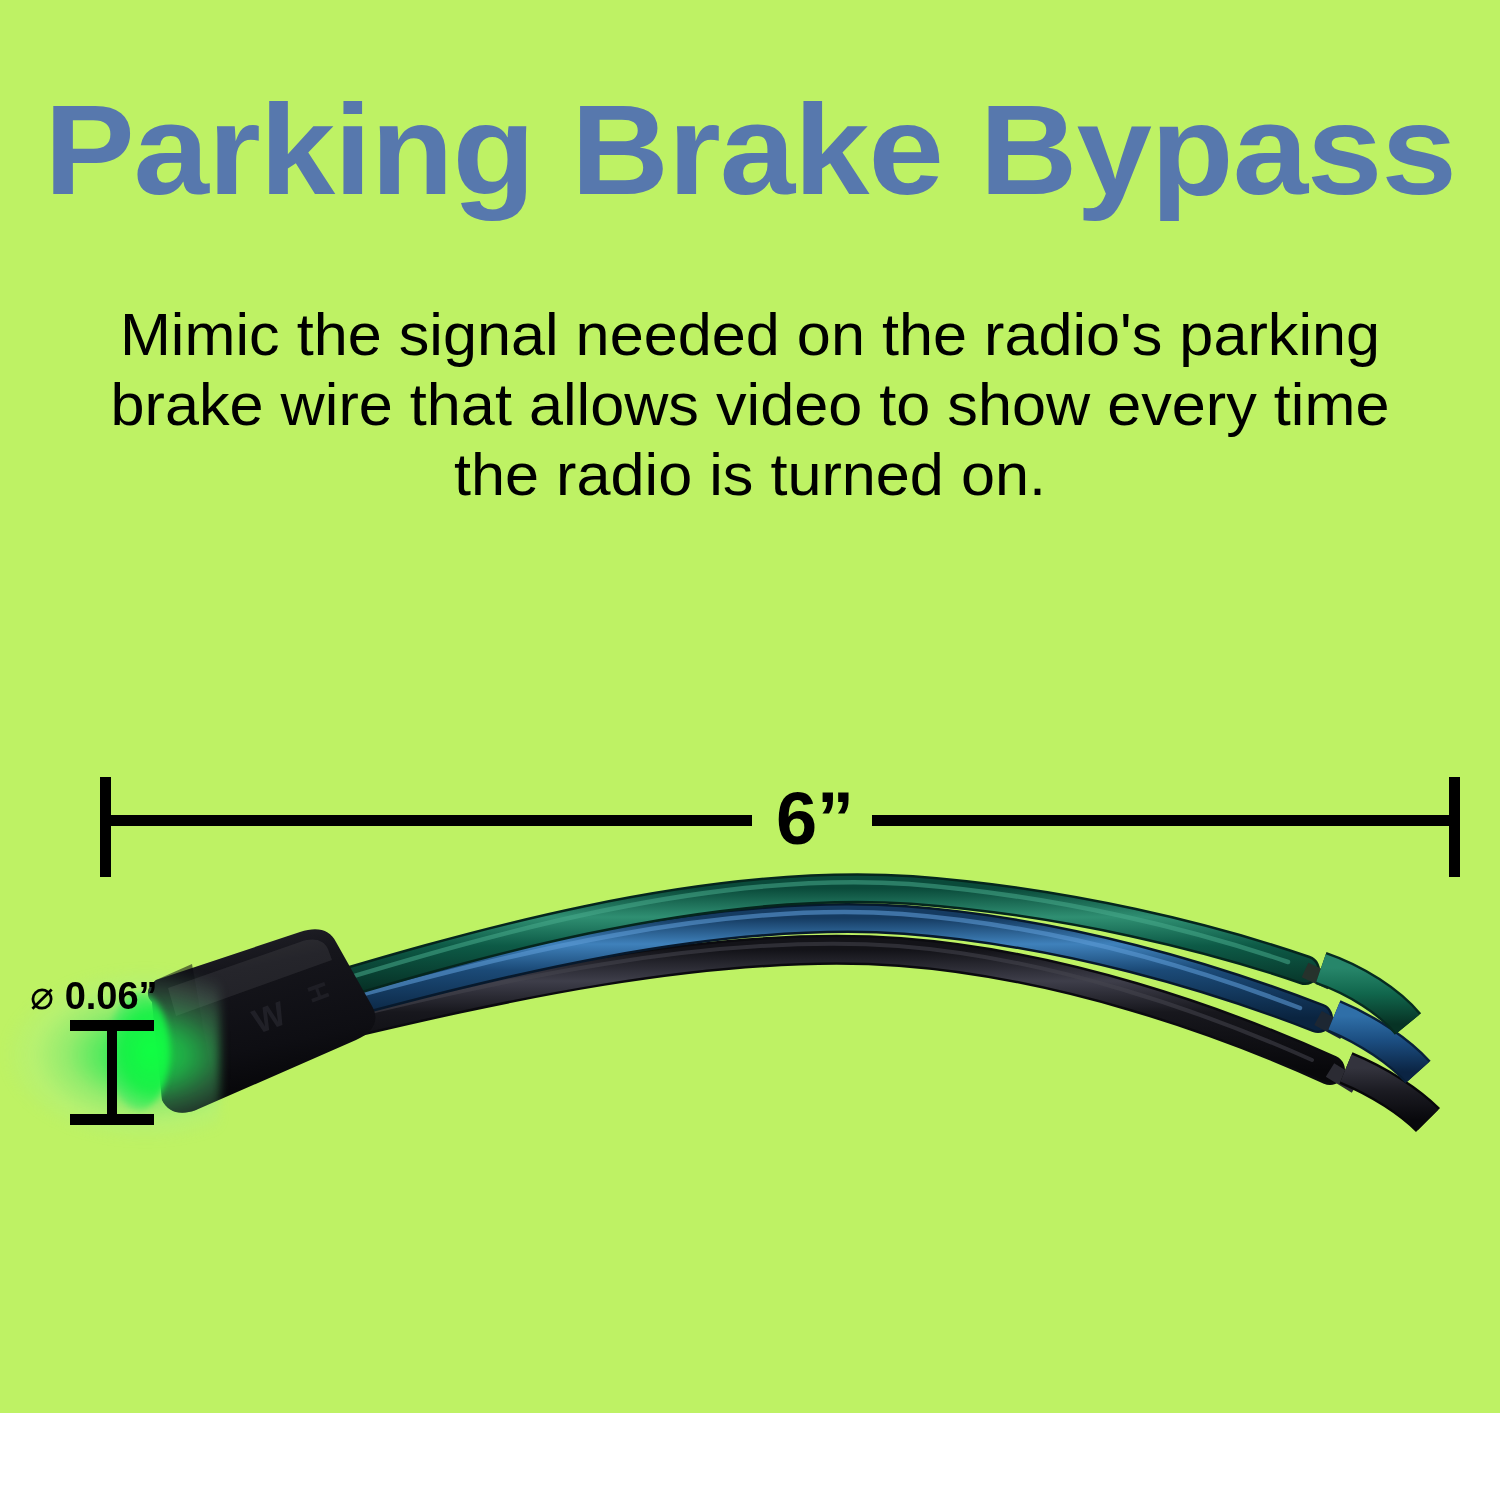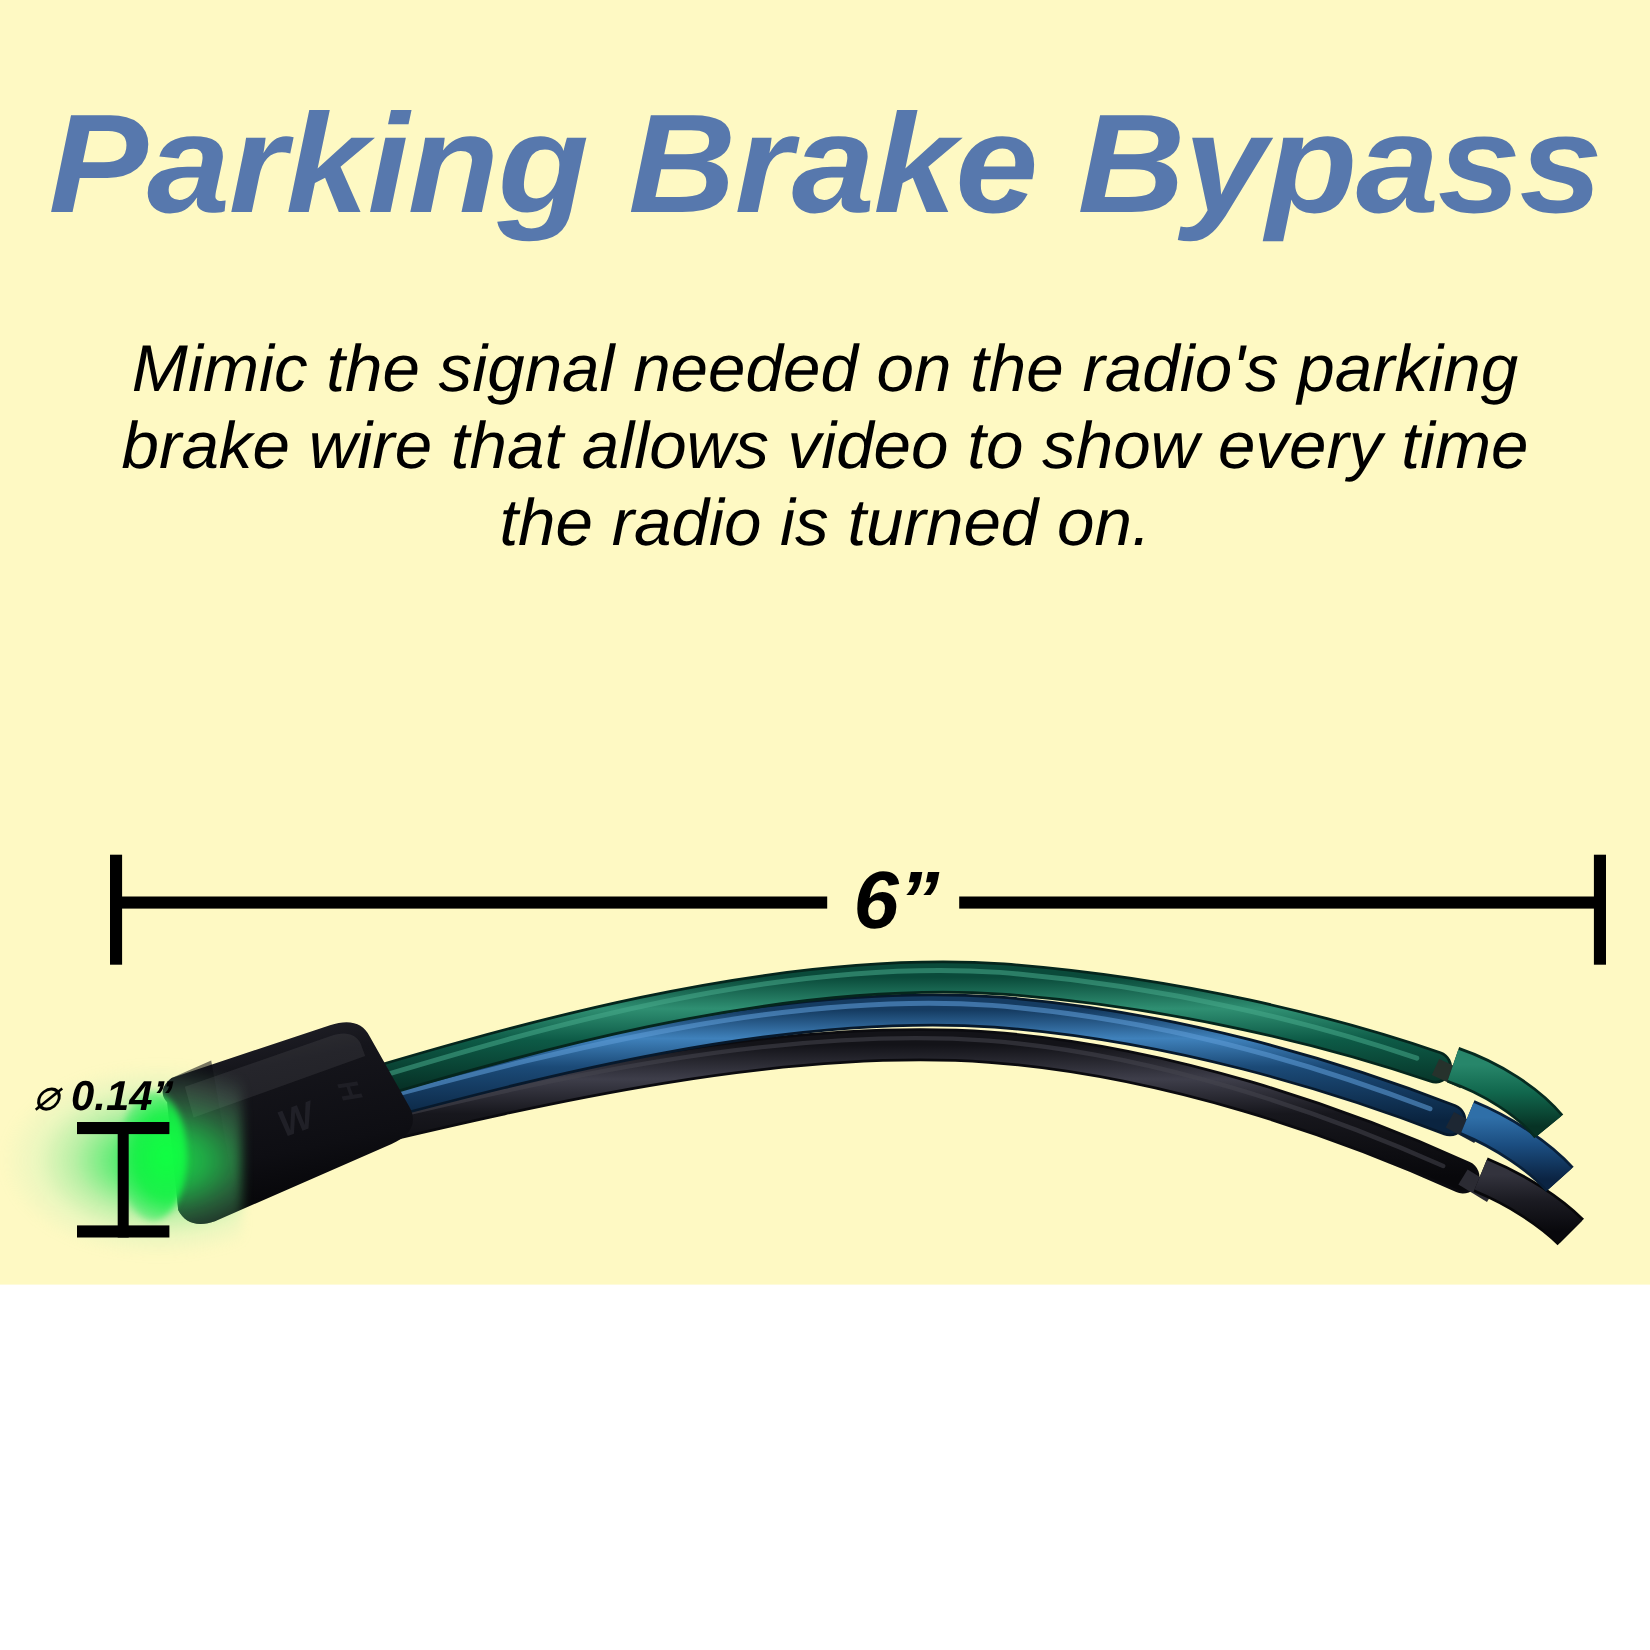--- a/index.html
+++ b/index.html
@@ -3,25 +3,24 @@
 <meta charset="utf-8">
 <style>
   html, body {
     margin: 0;
     padding: 0;
     background: #ffffff;
   }
   #page {
     position: relative;
     width: 1500px;
-    height: 1168px;
-    background: #fef9c3;
+    height: 1413px;
+    background: #bef264;
     overflow: hidden;
     font-family: "Liberation Sans", sans-serif;
-    font-style: italic;
   }
 
   
   #title {
     position: absolute;
     left: 0;
     top: 86px;
     width: 1500px;
     text-align: center;
     color: #5778ad;
@@ -188,21 +187,21 @@
     <div class="dim-tick left"></div>
     <div class="dim-tick right"></div>
     <div class="dim-line seg-a"></div>
     <div class="dim-line seg-b"></div>
     <div id="dim-length-label">6”</div>
   </div>
 
   <div id="dim-dia">
     <div id="dim-dia-label">
       <span class="dia-sym">⌀</span>
-      <span>0.14”</span>
+      <span>0.06”</span>
     </div>
     <div class="dia-cap top"></div>
     <div class="dia-cap bottom"></div>
     <div class="dia-stem"></div>
   </div>
 
   <div id="photo">
 
     <div id="glow"></div>
     <div id="glow-core"></div>

